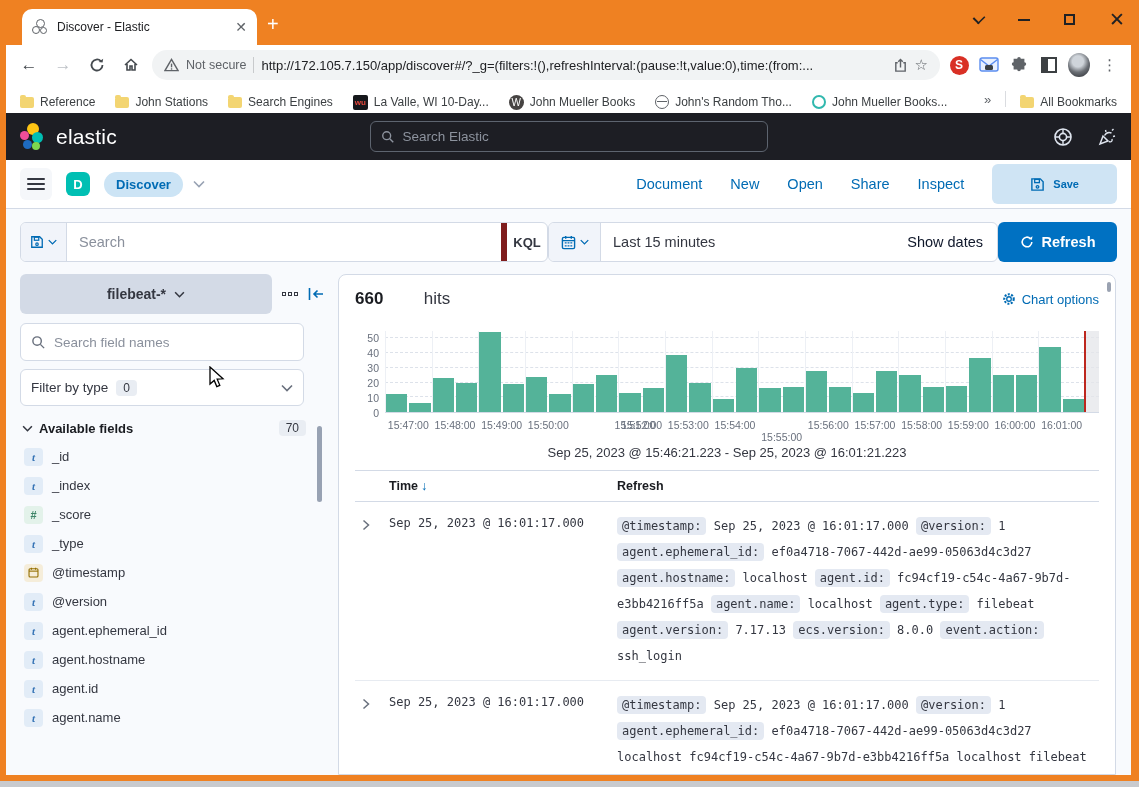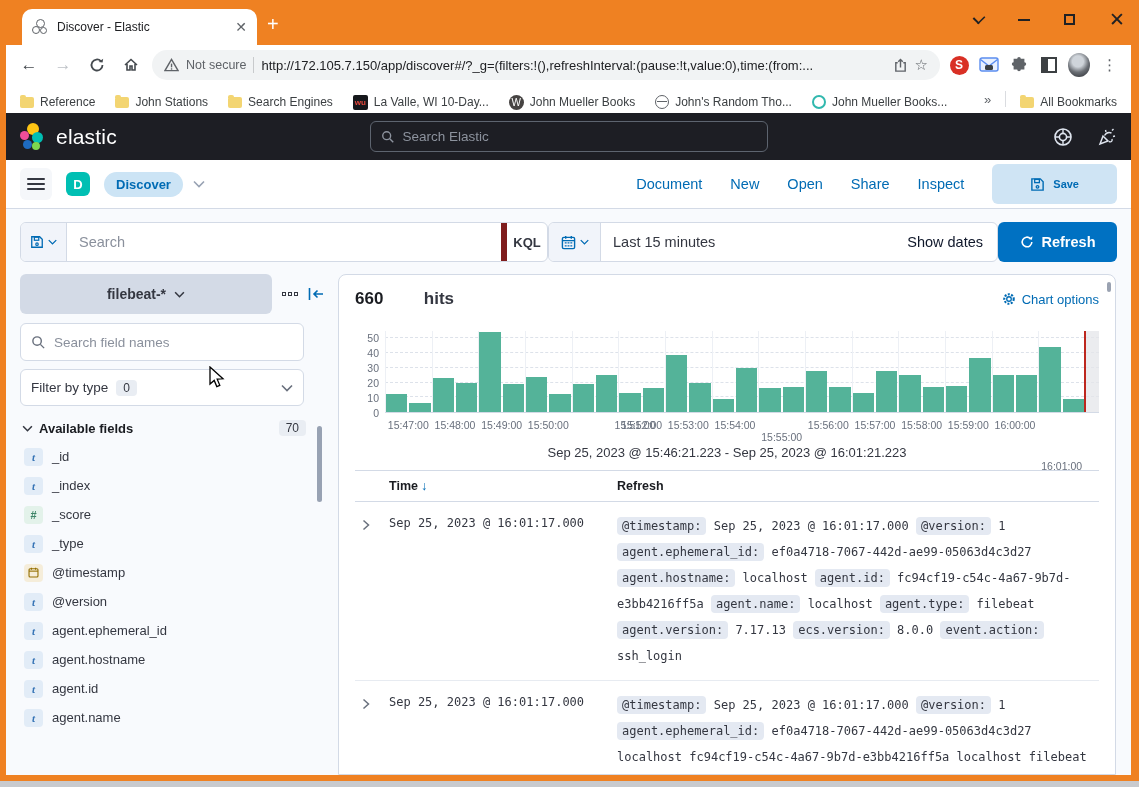--- a/index.html
+++ b/index.html
@@ -135,21 +135,21 @@
            font-size:11px; flex:0 0 auto; }
   .tok-string { background:#e2ecf7; color:#3573b5; font-style:italic; font-family:"Liberation Serif", serif; font-weight:bold; }
   .tok-number { background:#e3f2ea; color:#3e8568; font-weight:bold; }
   .tok-date   { background:#f5edda; color:#946f00; }
   .fname { font-size:13px; color:#343741; }
 
   
   .panel { flex:1; min-width:0; background:#fff; border:1px solid #d3dae6; border-radius:8px 8px 0 0; padding:14px 16px 0 16px; position:relative; overflow:hidden; }
   .hitsrow { display:flex; align-items:center; }
   .hits b { font-size:17px; color:#1a1c21; }
-  .hits span { font-size:17px; color:#343741; font-weight:bold;padding-left:36px; }
+  .hits span { font-size:17px; color:#343741; font-weight:normal;padding-left:36px; }
   .chartopts { margin-left:auto; display:flex; align-items:center; gap:6px; color:#006bb4; font-size:13px; }
   .chartwrap { display:flex; margin-top:22px; }
   .ylabels { width:30px; position:relative; height:82px; }
   .ylabels span { position:absolute; right:6px; transform:translateY(50%); font-size:10.5px; color:#69707d; }
   .plot { flex:1; height:82px; position:relative; border-bottom:1px solid #d3dae6; }
   .barszone { position:absolute; left:0; top:0; bottom:0; width:calc(100% - 14px);
               background:repeating-linear-gradient(90deg, #edf0f5 0 1px, transparent 1px 6.6667%); }
   .bars { position:absolute; inset:0; display:flex; align-items:flex-end; }
   .bar { flex:1; margin:0 1px; background:#54b399; }
   .hline { position:absolute; left:0; right:0; border-top:1px dashed #dde2ea; }
@@ -569,21 +569,21 @@
             <span style="left: calc(30% - 4.2px); margin-left: 40px;">15:51:00</span>
             <span style="left: calc(36.67% - 5.1338px);">15:52:00</span>
             <span style="left: calc(43.33% - 6.0662px);">15:53:00</span>
             <span style="left: calc(50% - 7px);">15:54:00</span>
             <span style="left: calc(56.67% - 7.9338px); margin-top: 12px;">15:55:00</span>
             <span style="left: calc(63.33% - 8.8662px);">15:56:00</span>
             <span style="left: calc(70% - 9.8px);">15:57:00</span>
             <span style="left: calc(76.67% - 10.7338px);">15:58:00</span>
             <span style="left: calc(83.33% - 11.6662px);">15:59:00</span>
             <span style="left: calc(90% - 12.6px);">16:00:00</span>
-            <span style="left: calc(96.67% - 13.5338px); margin-top: 41px;">16:01:00</span>
+            <span style="left: calc(96.67% - 13.5338px);">16:01:00</span>
           </div>
         <div class="caption">Sep 25, 2023 @ 15:46:21.223 - Sep 25, 2023 @ 16:01:21.223</div>
 
         <div class="thead">
           <span class="th-expand"></span>
           <span class="th-time"><span>Time</span><span class="arrow">↓</span></span>
           <span class="th-doc">Refresh</span>
           <span class="tbl-scroll" style="top:7px"></span>
         </div>
         <div>

